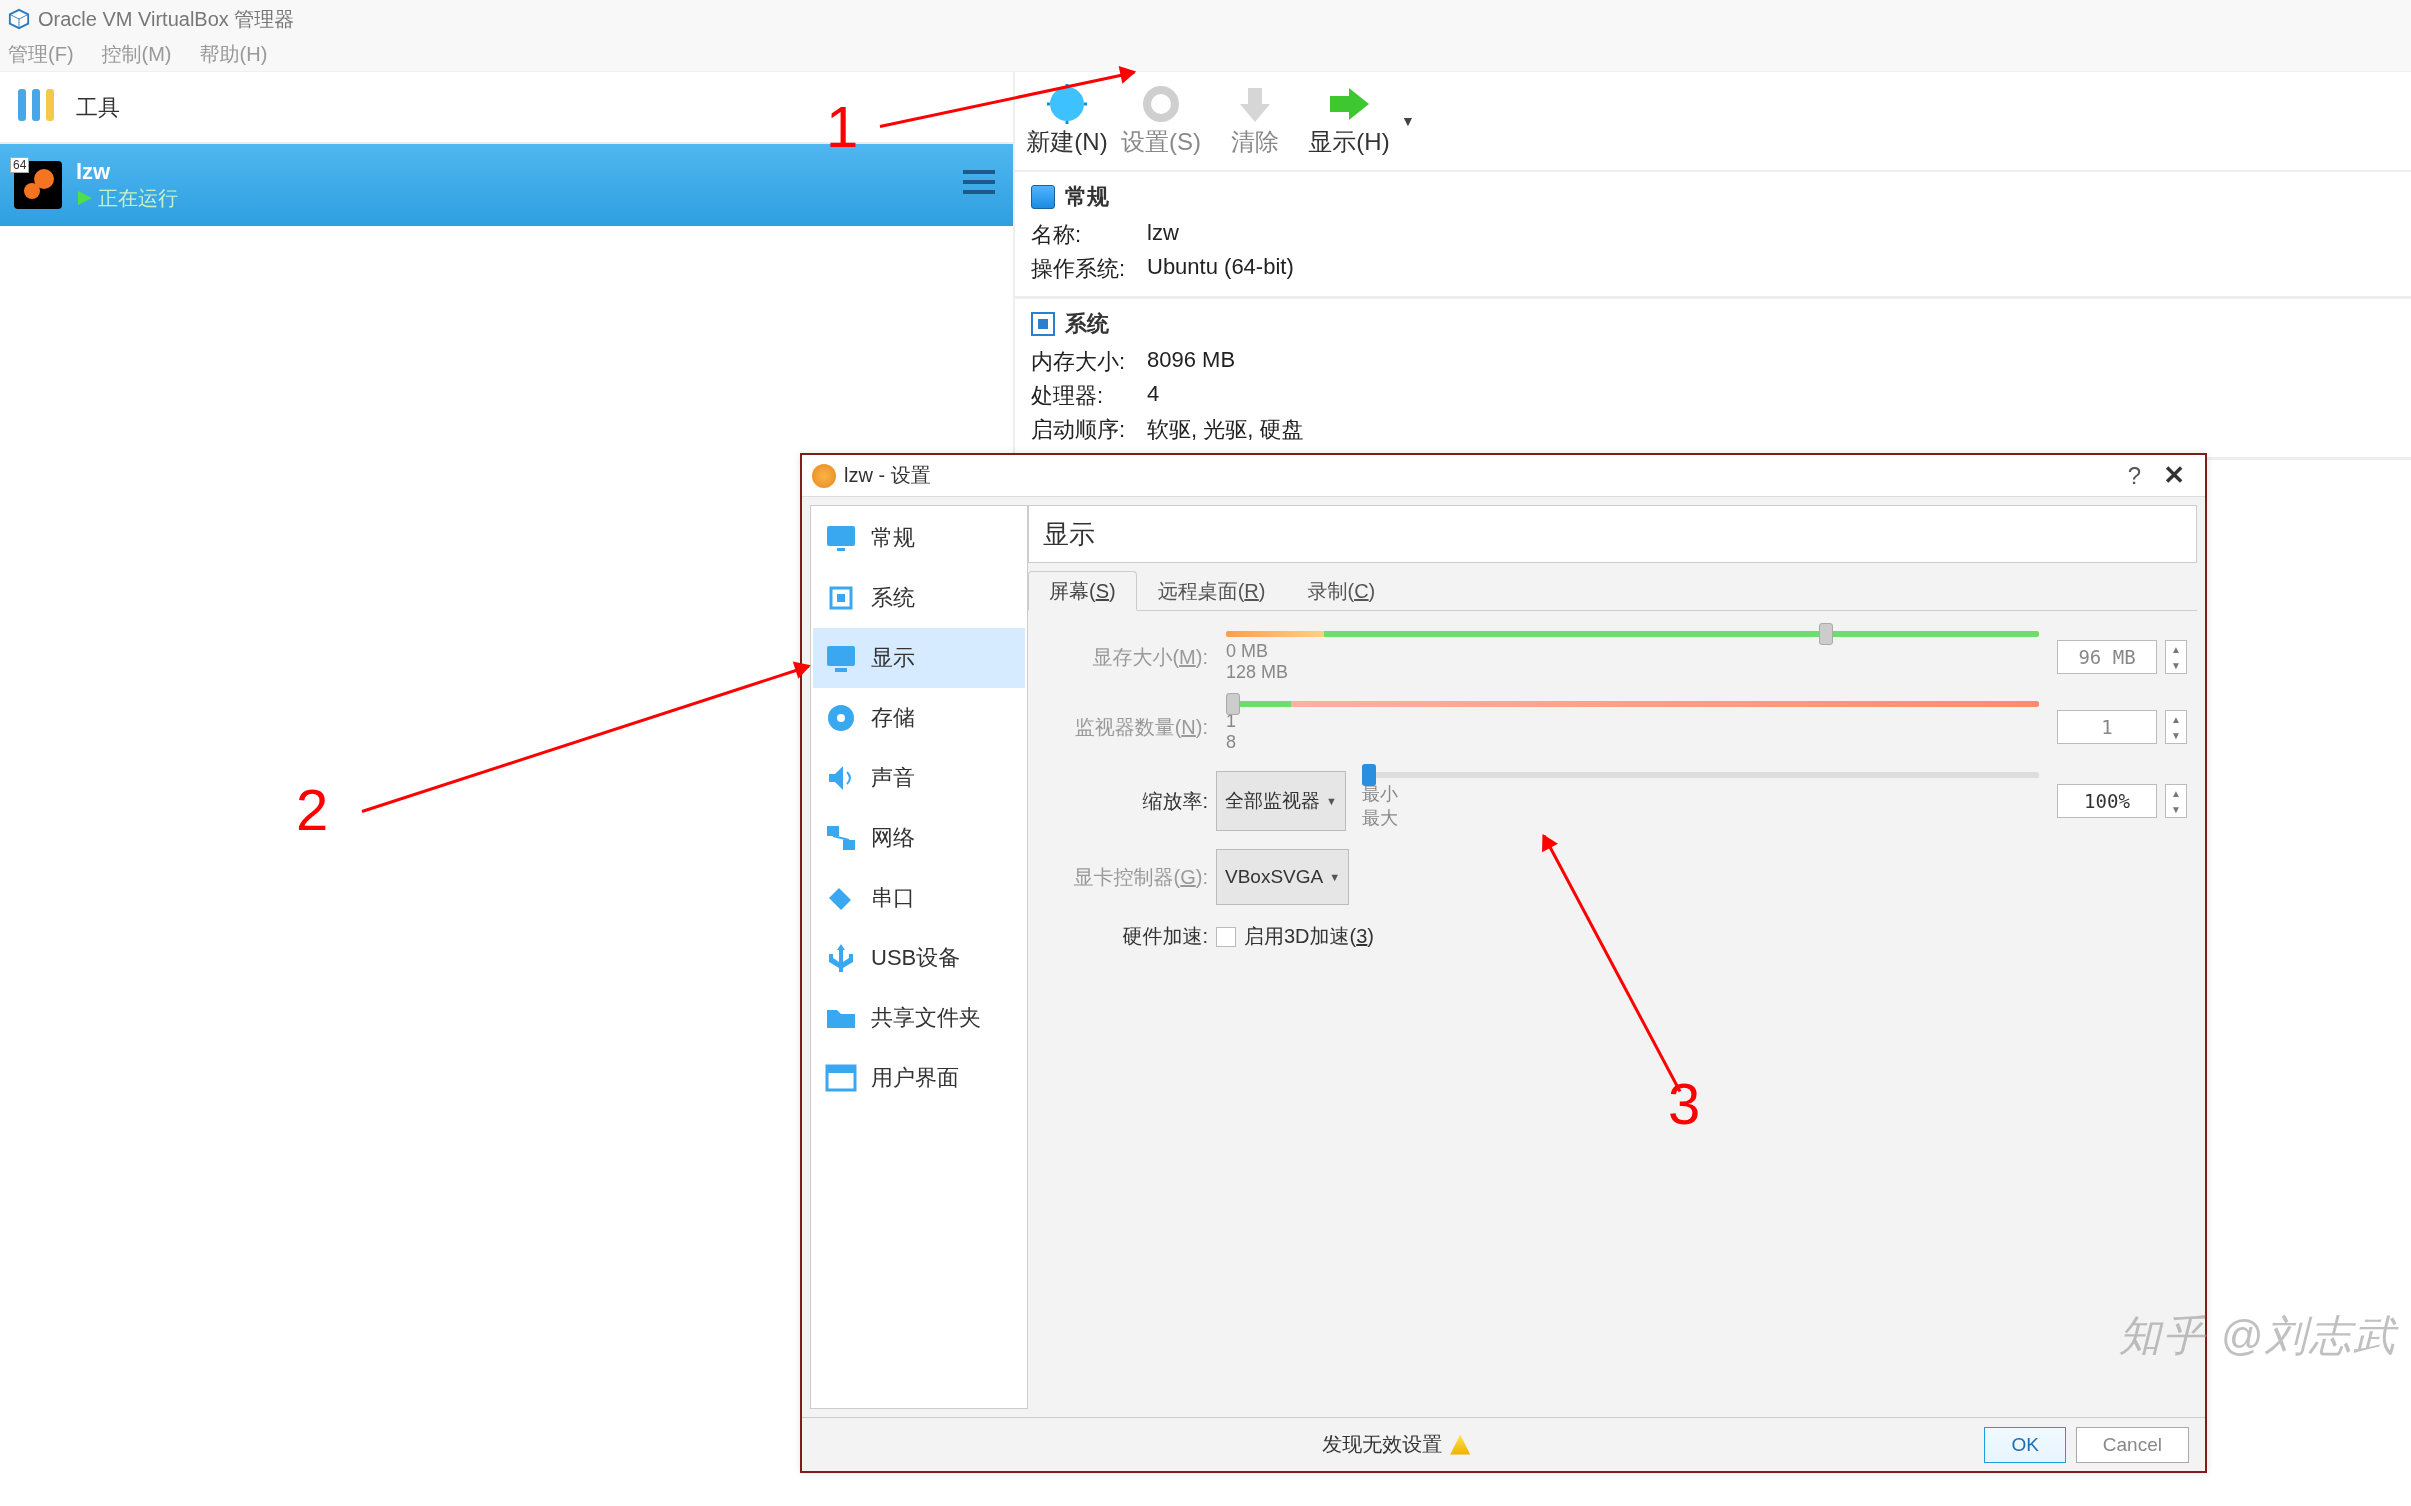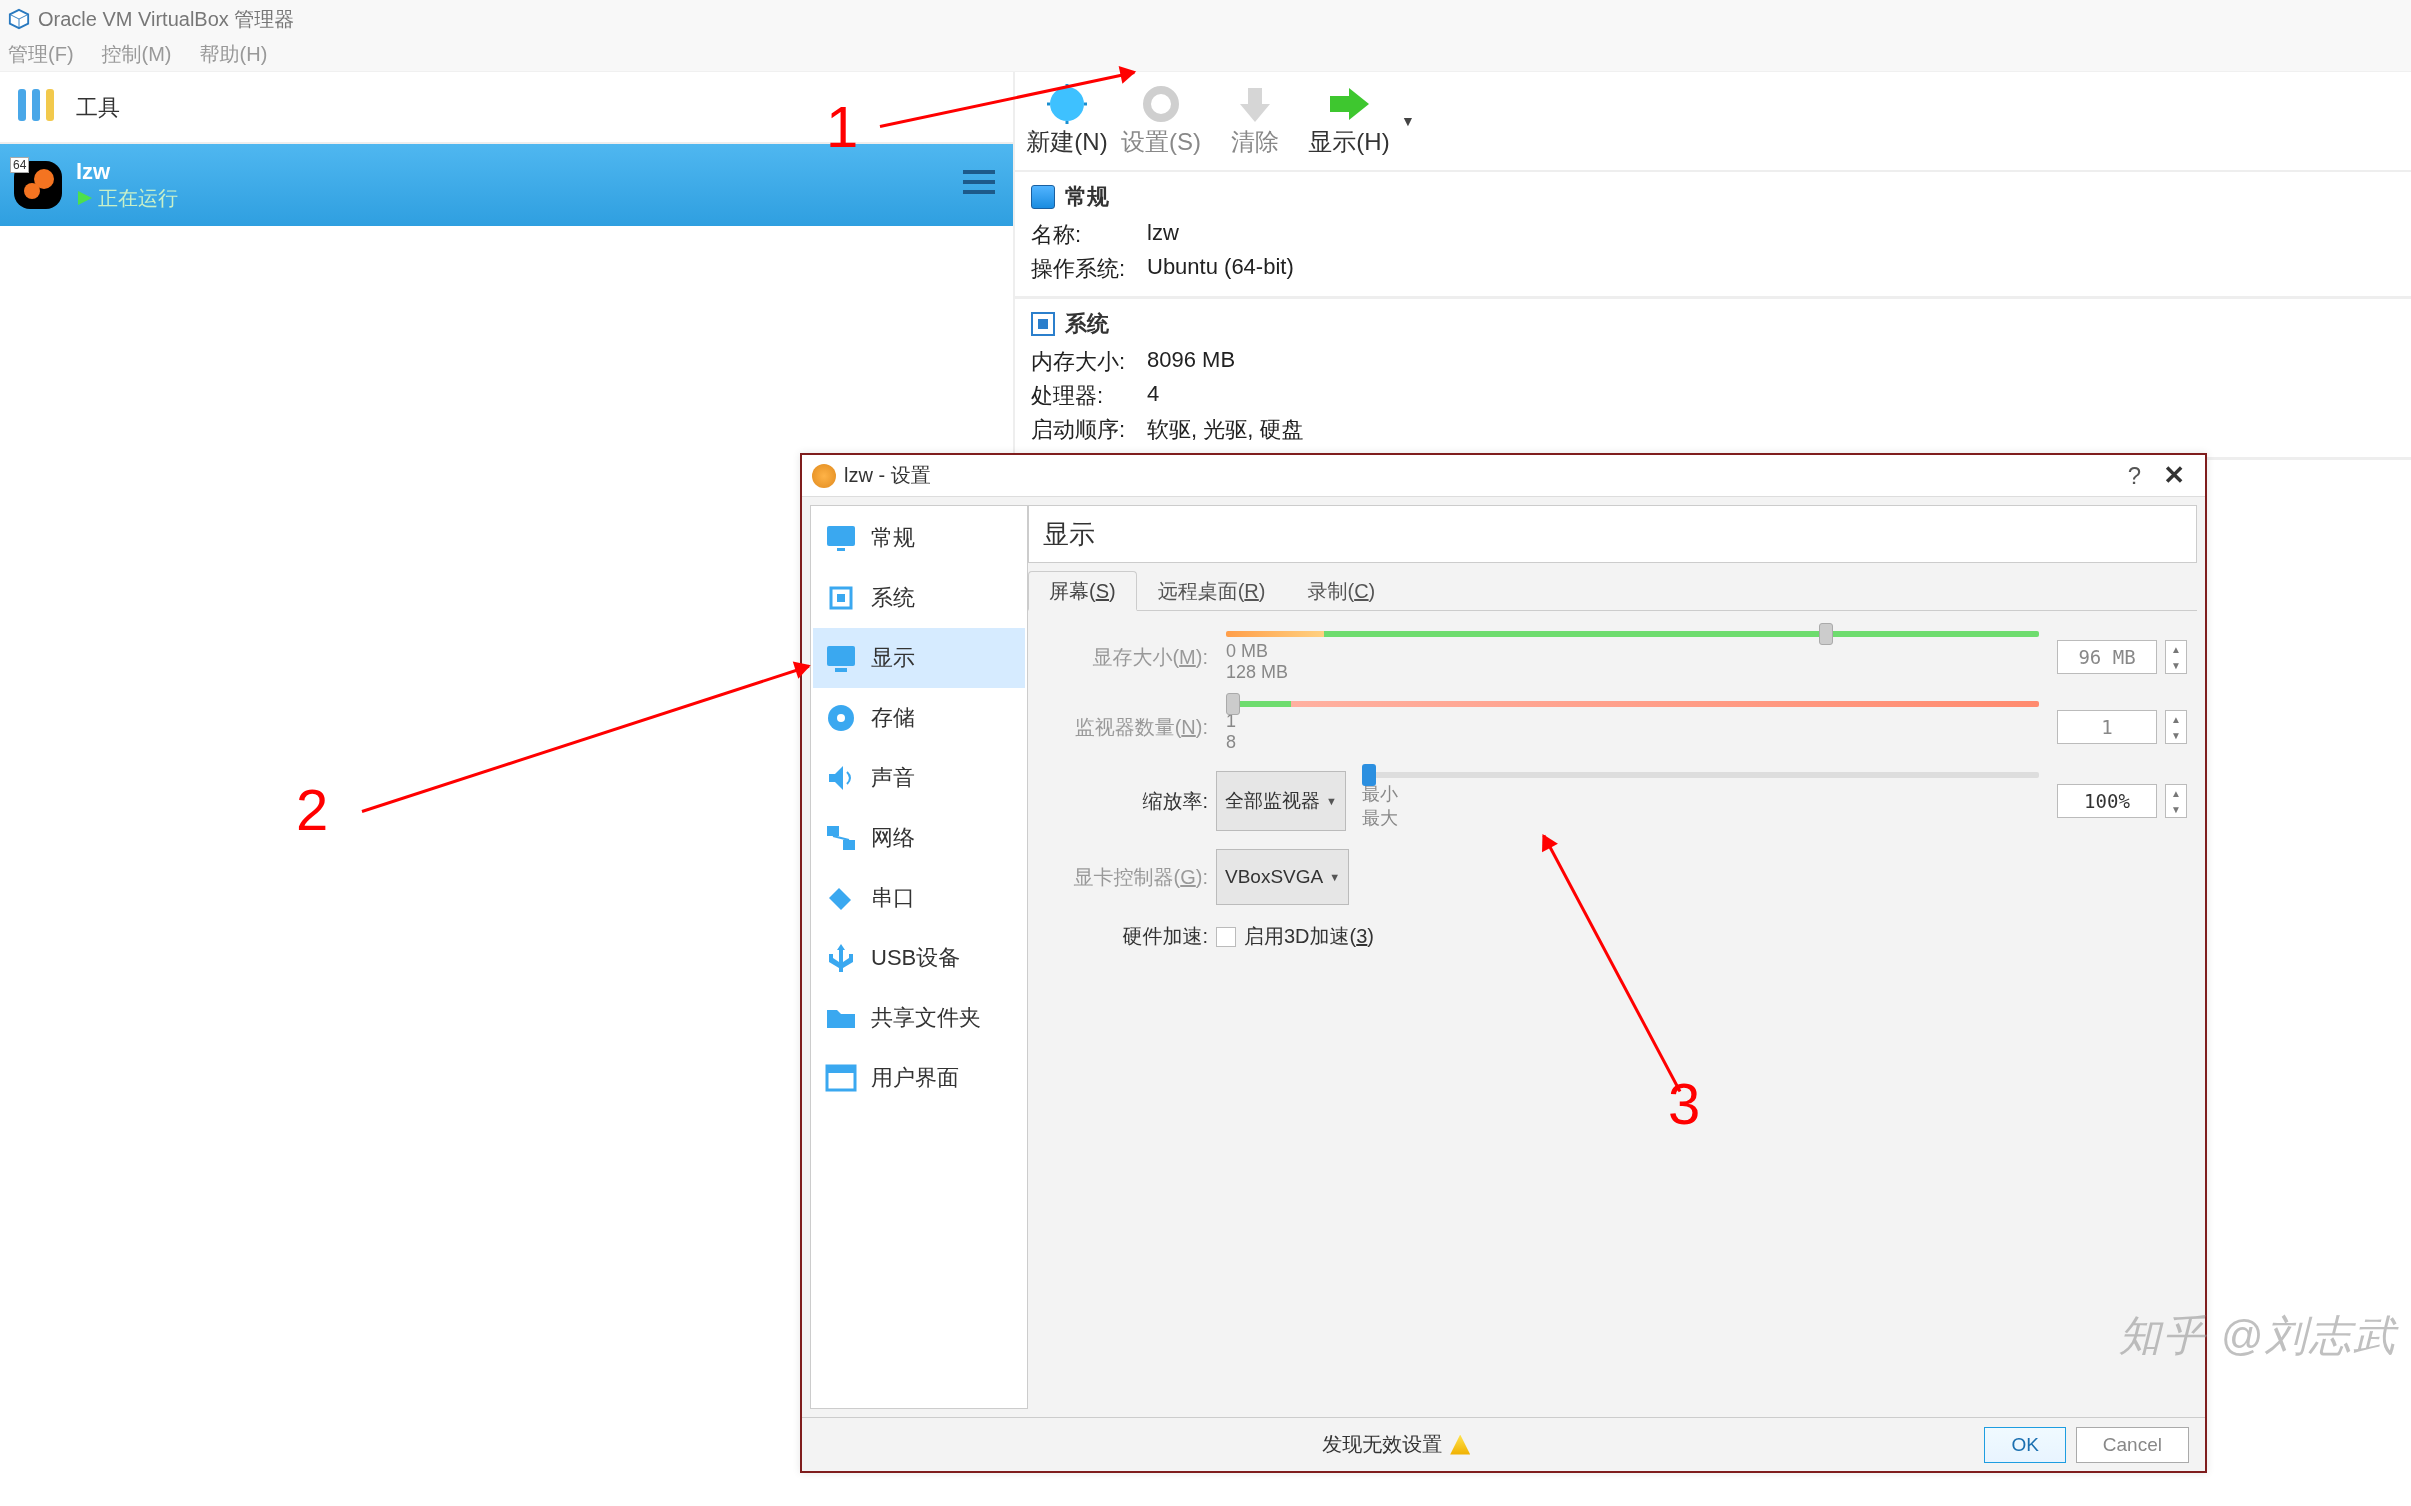--- a/index.html
+++ b/index.html
@@ -13,21 +13,21 @@
 .menubar { height: 34px; background: #f8f8f8; display: flex; align-items: center; padding: 0 8px; color: #999; font-size: 20px; border-bottom: 1px solid #f0f0f0; gap: 28px; }
 .menubar span { cursor: default; }
 
 .workarea { height: calc(100% - 72px); display: flex; }
 
 .leftpanel { width: 1013px; background: #fff; display: flex; flex-direction: column; }
 .tools-row { height: 72px; display: flex; align-items: center; padding: 0 12px; gap: 16px; border-bottom: 2px solid #eee; border-top: 1px solid #fff; }
 .tools-row .toolicon svg { width: 48px; height: 48px; }
 .tools-row .toollabel { font-size: 22px; color: #333; }
 .vm-row { height: 82px; background: linear-gradient(#4fb7f0, #2f9fe0); display: flex; align-items: center; padding: 0 14px; gap: 14px; color: #fff; }
-.vm-row .osicon { width: 48px; height: 48px; background: #000; border-radius: 16px; position: relative; }
+.vm-row .osicon { width: 48px; height: 48px; background: #000; border-radius: 4px; position: relative; }
 .vm-row .osicon .badge { position: absolute; top: -4px; left: -4px; font-size: 12px; background: #fff; color: #333; padding: 0 2px; border: 1px solid #aaa; }
 .vm-row .vmtext { display: flex; flex-direction: column; font-family: monospace; }
 .vm-row .vmname { color: #fff; font-weight: bold; font-size: 22px; }
 .vm-row .vmstate { color: #c8f0c8; font-size: 20px; display: flex; align-items: center; gap: 4px; }
 .vm-row .menubtn { margin-left: auto; width: 40px; }
 .vm-row .menubtn svg { width: 40px; height: 32px; }
 
 .rightpanel { flex: 1; background: #fff; border-left: 2px solid #eee; display: flex; flex-direction: column; }
 .toolbar { height: 100px; display: flex; align-items: center; padding: 0 10px; gap: 10px; border-bottom: 2px solid #eee; }
 .toolbar .tbtn { display: flex; flex-direction: column; align-items: center; gap: 2px; width: 84px; }

